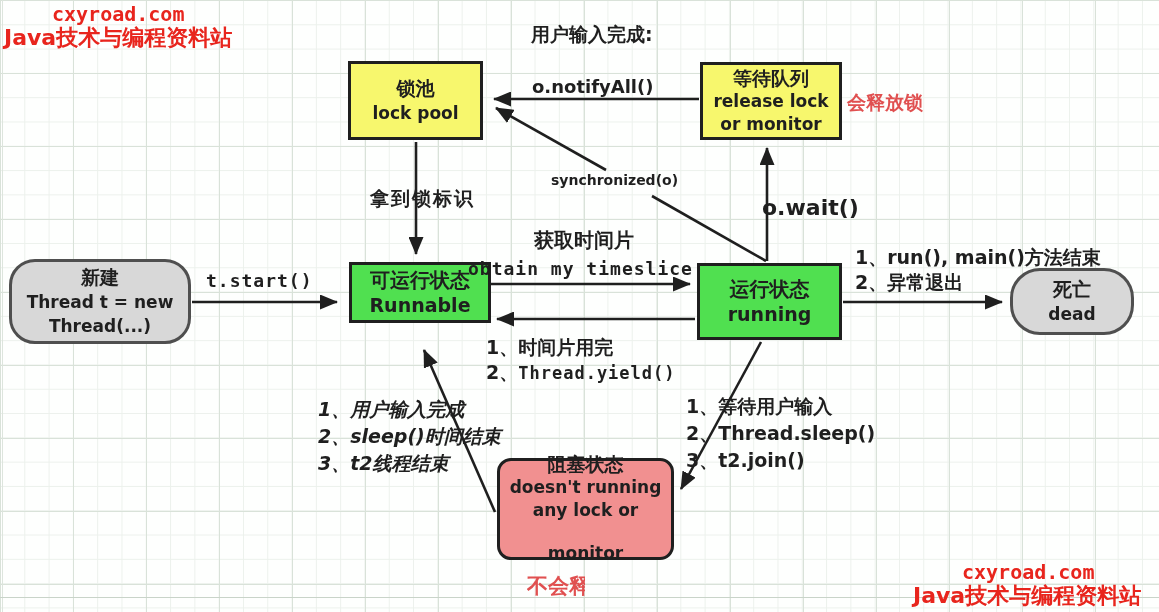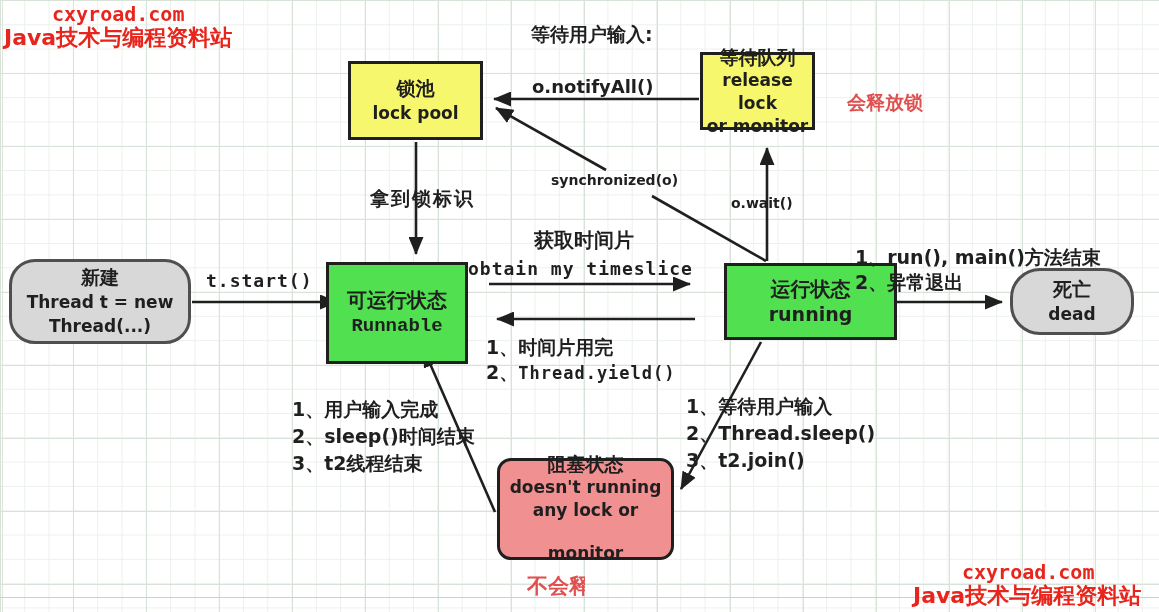--- a/index.html
+++ b/index.html
@@ -81,70 +81,70 @@
     <span class="t-zh">新建</span>
     <span class="t-en">Thread t = new</span>
     <span class="t-en">Thread(...)</span>
   </div>
 
   <div class="node yellow" style="left:348px;top:61px;width:135px;height:79px;">
     <span class="t-zh">锁池</span>
     <span class="t-en">lock pool</span>
   </div>
 
-  <div class="node yellow" style="left:700px;top:52px;width:115px;height:78px;">
+  <div class="node yellow" style="left:700px;top:62px;width:142px;height:78px;">
     <span class="t-zh" style="line-height:24px;">等待队列</span>
     <span class="t-en" style="line-height:23px;">release lock</span>
     <span class="t-en" style="line-height:23px;">or monitor</span>
   </div>
 
-  <div class="node green" style="left:326px;top:262px;width:142px;height:102px;font-family:Liberation Mono, monospace;">
+  <div class="node green" style="left:349px;top:262px;width:142px;height:61px;">
     <span class="t-zh" style="font-size:20px;">可运行状态</span>
     <span class="t-en" style="font-size:19px;">Runnable</span>
   </div>
 
-  <div class="node green" style="left:724px;top:263px;width:173px;height:77px;justify-content:center;">
+  <div class="node green" style="left:697px;top:263px;width:145px;height:77px;justify-content:center;">
     <span class="t-zh" style="font-size:20px;">运行状态</span>
     <span class="t-en" style="font-size:19px;">running</span>
   </div>
 
   <div class="node grayn" style="left:1010px;top:268px;width:124px;height:67px;border-radius:30px;">
     <span class="t-zh">死亡</span>
     <span class="t-en">dead</span>
   </div>
 
   <div class="node pink" style="left:497px;top:458px;width:177px;height:102px;">
     <span class="t-zh" style="line-height:23px;">阻塞状态</span>
     <span class="t-en" style="line-height:23px;">doesn't running</span>
     <span class="t-en" style="line-height:23px;">any lock or</span>
     <span class="t-en" style="line-height:23px;margin-top:20px;">monitor</span>
   </div>
 
-  <div class="lbl" style="left:531px;top:22px;">等待用户输入:</div>
+  <div class="lbl" style="left:531px;top:22px;">用户输入完成:</div>
   <div class="lbl" style="left:532px;top:76px;font-size:18px;">o.notifyAll()</div>
 
   <div class="lbl coral" style="left:847px;top:90px;">会释放锁</div>
 
   <div class="lbl" style="left:551px;top:172px;font-size:14px;">synchronized(o)</div>
-  <div class="lbl" style="left:731px;top:195px;font-size:14px;">o.wait()</div>
+  <div class="lbl" style="left:731px;top:195px;font-size:22px;padding-left:31px;">o.wait()</div>
 
   <div class="lbl" style="left:370px;top:186px;letter-spacing:2px;">拿到锁标识</div>
 
   <div class="lbl mono" style="left:206px;top:270px;font-size:18px;">t.start()</div>
 
   <div class="lbl" style="left:534px;top:227px;font-size:20px;">获取时间片</div>
   <div class="lbl mono" style="left:468px;top:258px;font-size:18px;">obtain my timeslice</div>
 
   <div class="lbl" style="left:486px;top:335px;">1、时间片用完</div>
   <div class="lbl" style="left:486px;top:360px;"><span>2、</span><span class="mono" style="font-size:17px;text-align:right;">Thread.yield()</span></div>
 
   <div class="lbl" style="left:855px;top:245px;">1、run(), main()方法结束</div>
   <div class="lbl" style="left:855px;top:270px;">2、异常退出</div>
 
-  <div class="lbl list" style="left:292px;top:396px;">
+  <div class="lbl list" style="left:318px;top:396px;font-style:italic;">
     <div>1、用户输入完成</div>
     <div>2、sleep()时间结束</div>
     <div>3、t2线程结束</div>
   </div>
 
   <div class="lbl list" style="left:686px;top:393px;">
     <div>1、等待用户输入</div>
     <div>2、Thread.sleep()</div>
     <div>3、t2.join()</div>
   </div>

